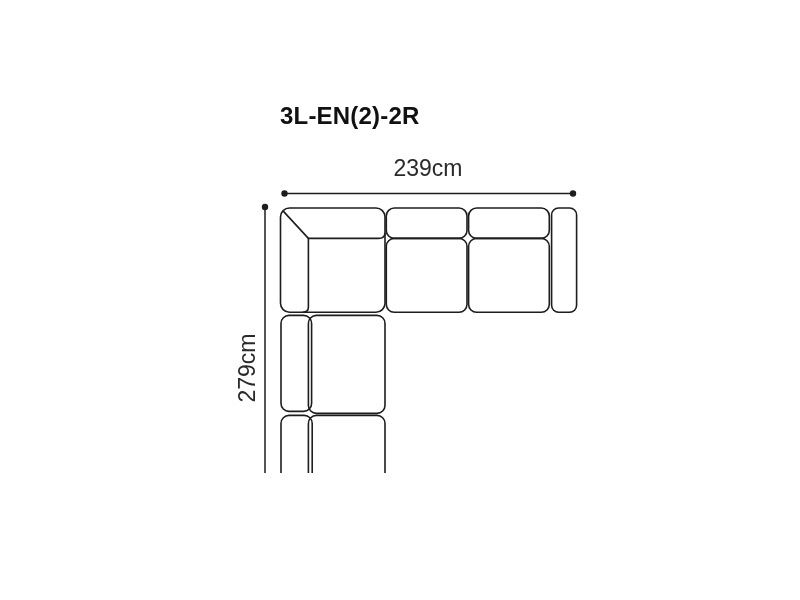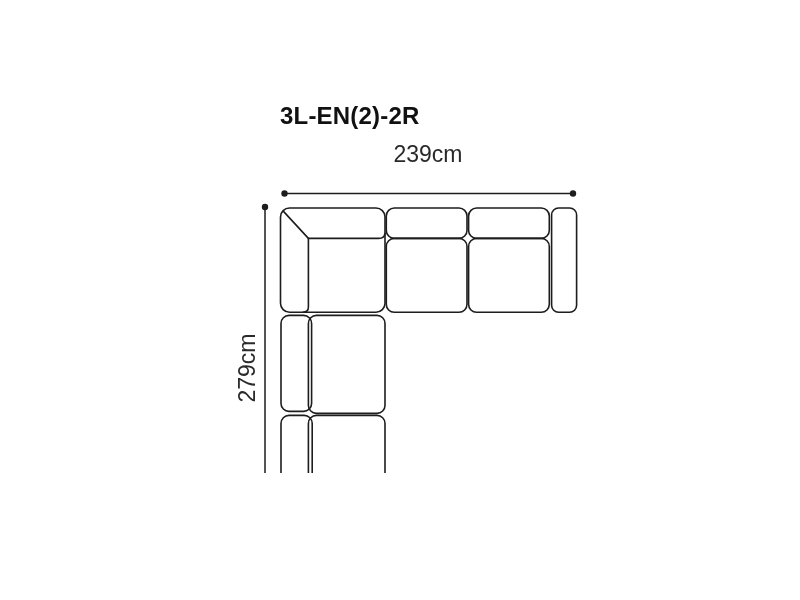--- a/index.html
+++ b/index.html
@@ -31,21 +31,21 @@
   .dim-label {
     position: absolute;
     font-size: 23px;
     font-weight: 400;
     color: #2a2a2a;
     line-height: 1;
     white-space: nowrap;
   }
   .dim-width {
     left: 428px;
-    top: 143px;
+    top: 157px;
     transform: translateX(-50%);
   }
   .dim-height {
     left: 247px;
     top: 368px;
     transform: translate(-50%, -50%) rotate(-90deg);
   }
   svg.sofa {
     position: absolute;
     left: 0;

